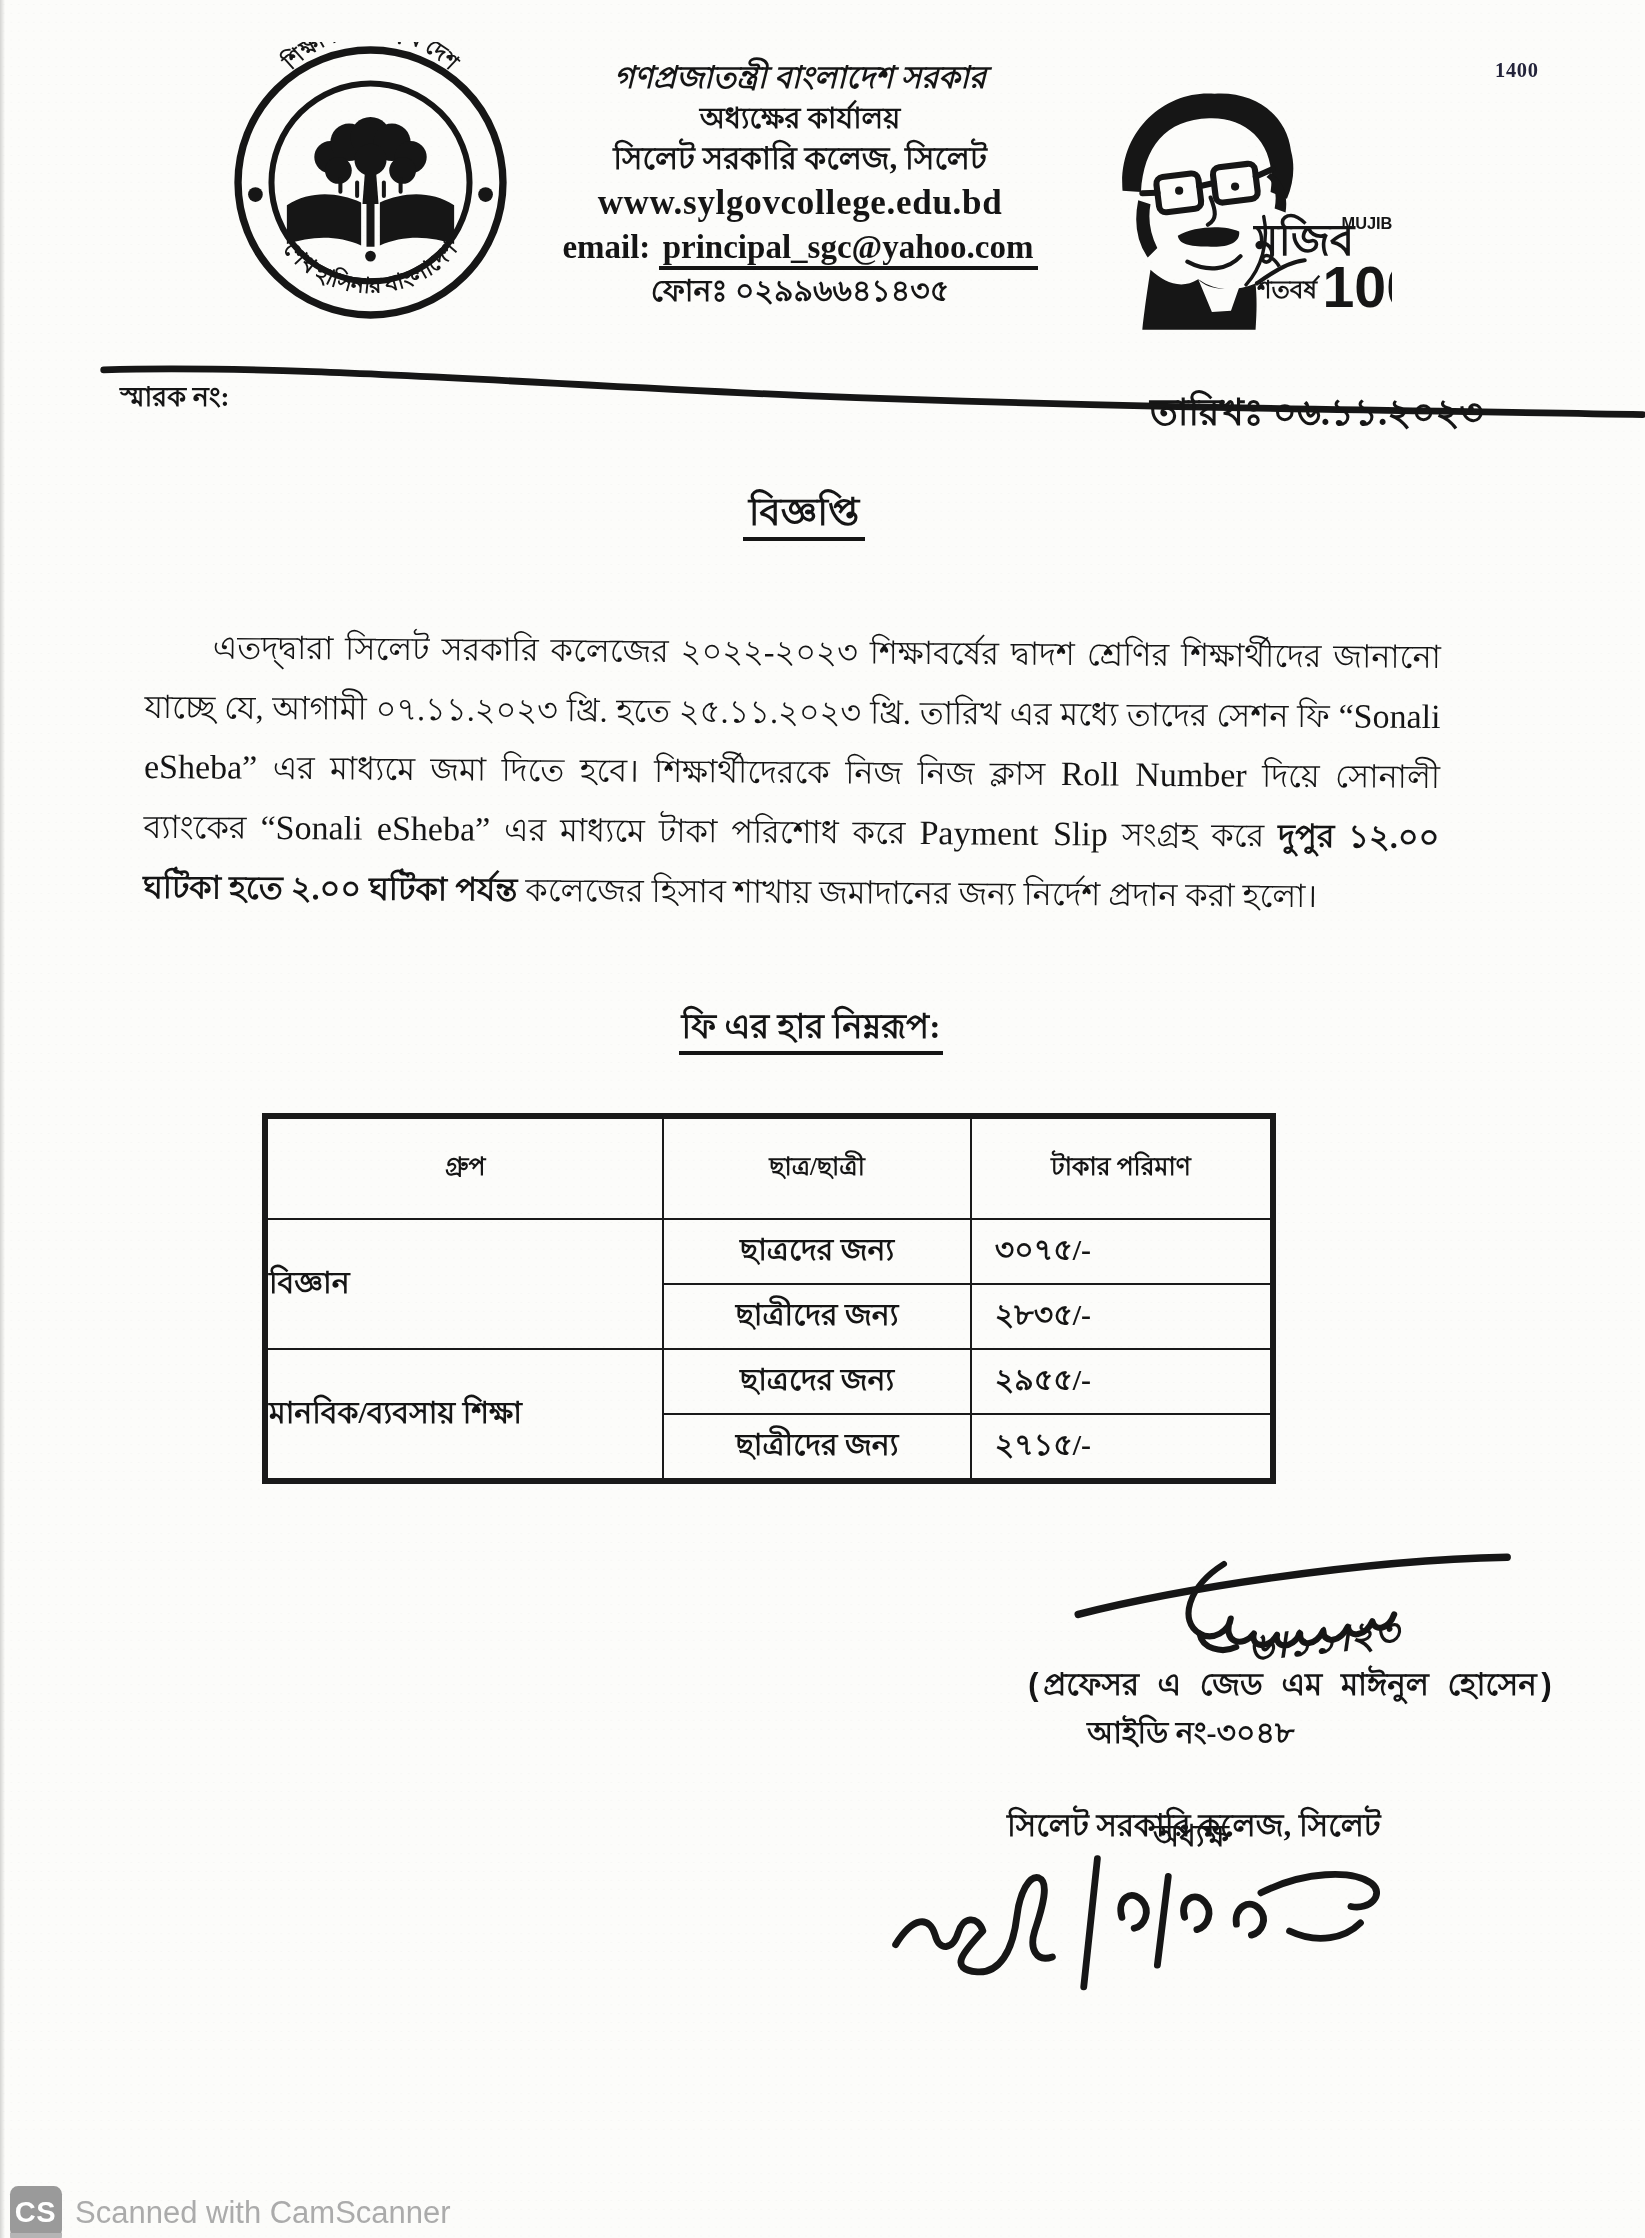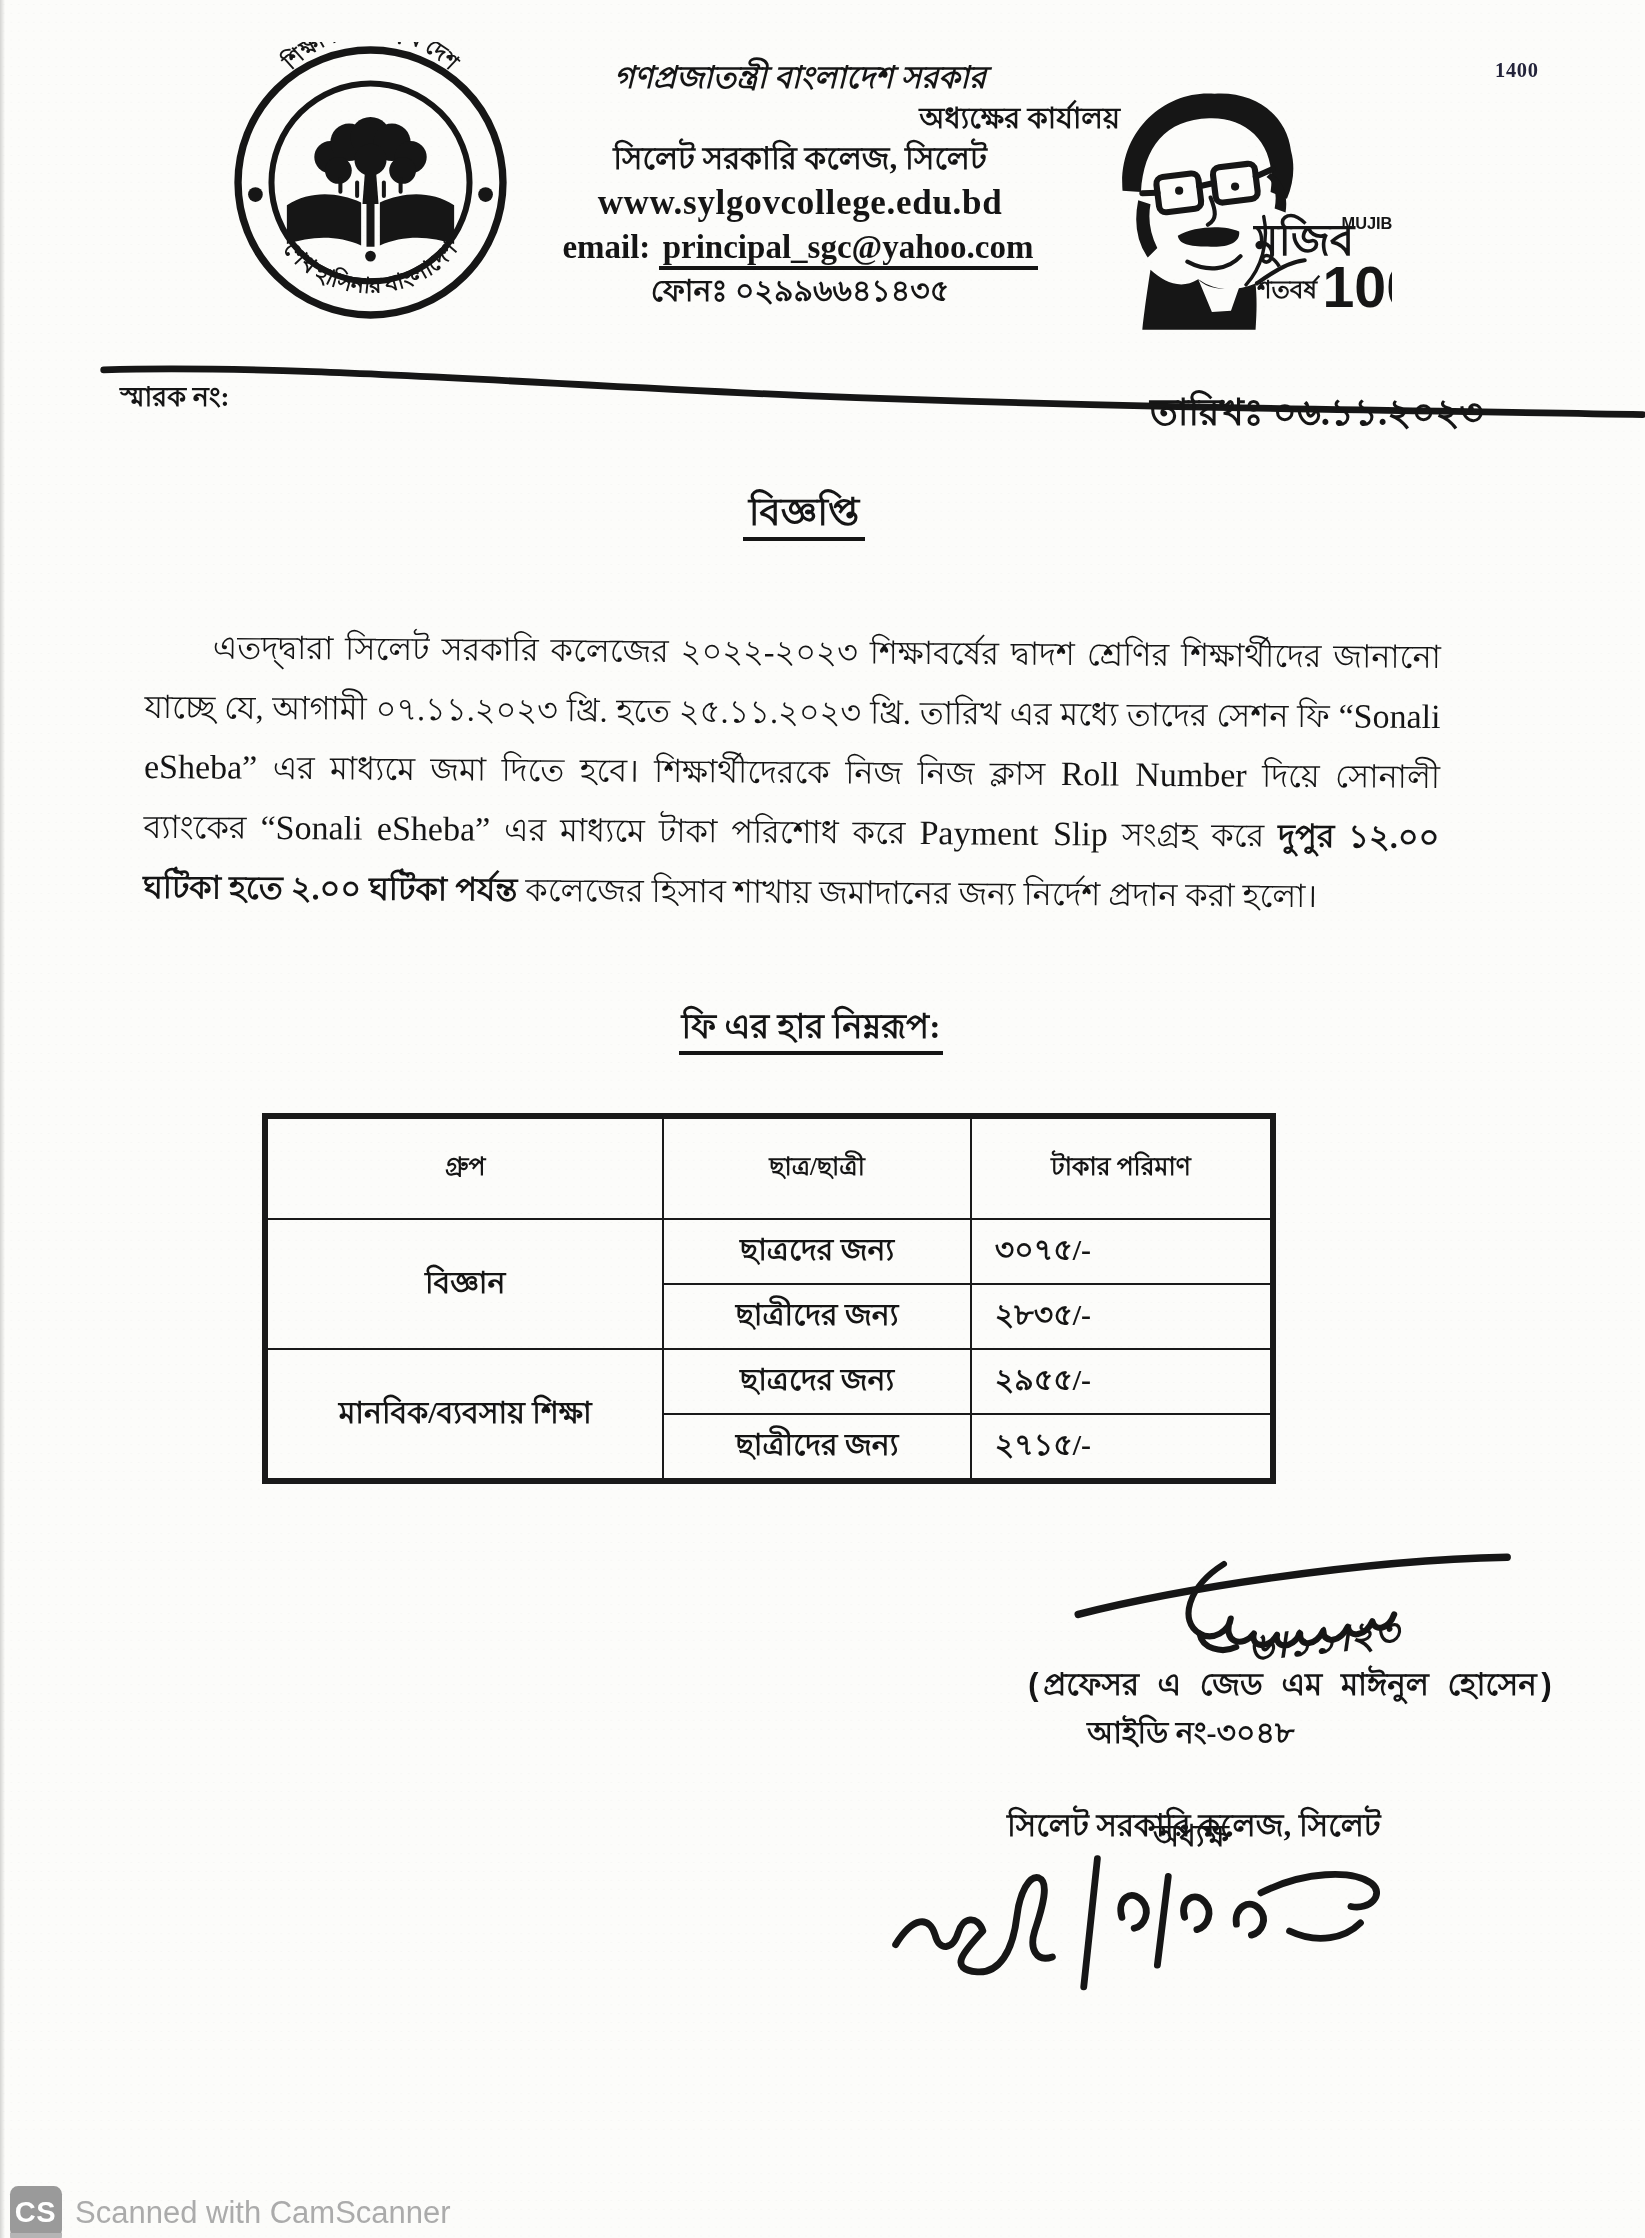--- a/index.html
+++ b/index.html
@@ -15,21 +15,21 @@
     overflow:hidden;
   }
   .abs{position:absolute;}
   .bn{font-family:"Liberation Serif","DejaVu Serif",serif;}
   .edge-shadow{left:0;top:0;width:4.8px;height:100%;background:linear-gradient(90deg,rgba(0,0,0,.16),rgba(0,0,0,0));}
 
   
   .corner-mark{left:1495px;top:59px;font-size:20.4px;font-weight:700;color:#23233a;letter-spacing:0.7px;}
   .header{left:480px;top:57px;width:640px;text-align:center;}
   .h-govt{font-size:31px;font-weight:700;line-height:41px;font-style:italic;}
-  .h-office{font-size:29px;font-weight:700;line-height:40px;text-align:right;}
+  .h-office{font-size:29px;font-weight:700;line-height:40px;}
   .h-college{font-size:31px;font-weight:700;line-height:42px;}
   .h-site{font-size:35px;font-weight:700;letter-spacing:0.7px;line-height:45px;}
   .h-email{font-size:33px;font-weight:700;line-height:45px;}
   .h-email .addr{border-bottom:4.1px solid #151515;padding:0 4.1px 1.4px 4.1px;}
   .h-phone{font-size:30px;font-weight:700;line-height:41px;}
 
   
   .memo{left:120px;top:376px;font-size:27px;font-weight:700;}
   .dateline{left:1150px;top:383px;font-size:37px;font-weight:700;}
 
@@ -54,21 +54,21 @@
   
   table.fee{
     position:absolute;left:262px;top:1113px;width:1014px;
     border-collapse:collapse;border:6.1px solid #1a1a1a;
   }
   table.fee th,table.fee td{border:2.7px solid #1a1a1a;vertical-align:middle;}
   table.fee th{height:97px;font-size:25px;font-weight:700;text-align:center;}
   table.fee td{height:61px;font-size:30px;}
   td.cat{text-align:center;font-weight:700;}
   td.amt{text-align:left;padding-left:23px;font-weight:700;font-size:32px;}
-  td.grp{text-align:center;font-weight:600;font-size:31px;}
+  td.grp{font-weight:600;font-size:31px;}
   .col-group{width:402px;}
   .col-cat{width:310px;}
   .col-amt{width:302px;}
 
   
   .sig-name{left:980px;top:1660px;width:620px;text-align:center;font-size:31px;font-weight:700;font-family:Liberation Mono, monospace;}
   .sig-id{left:1087px;top:1709px;font-size:30px;font-weight:700;}
   .sig-designation{left:1153px;top:1812px;font-size:30px;font-weight:700;}
   .sig-college{left:1007px;top:1801px;font-size:31px;font-weight:700;}
   .hand{font-style:italic;font-weight:600;}

